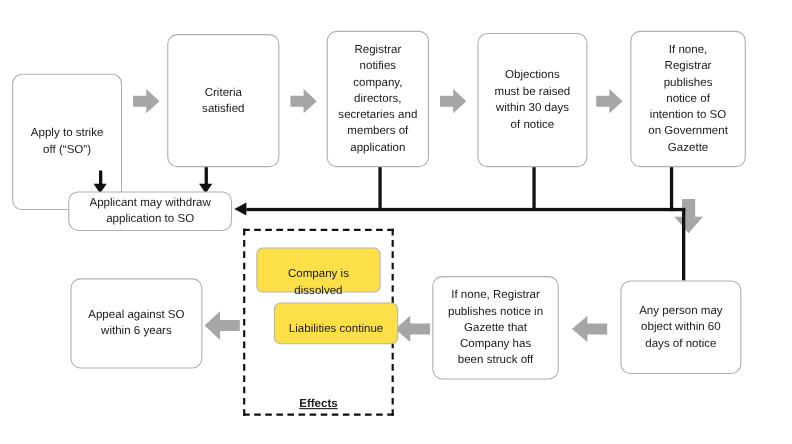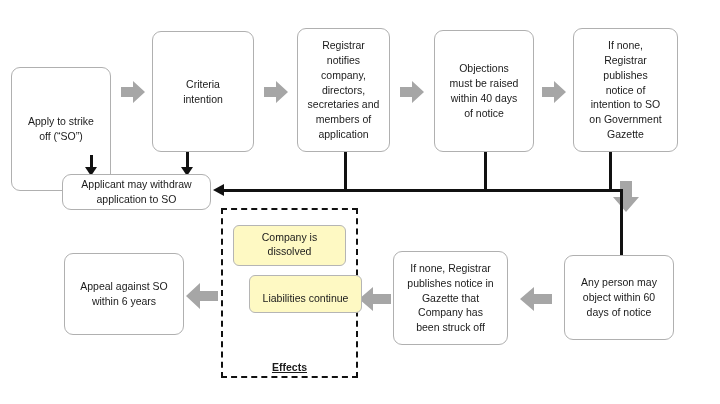--- a/index.html
+++ b/index.html
@@ -34,29 +34,29 @@
   }
   .node-text {
     display: block;
     white-space: pre-line;
   }
   .effect-node {
     position: absolute;
     box-sizing: border-box;
     border: 1px solid #b5b5b5;
     border-radius: 6px;
-    background: #fef9c3;
+    background: #fde047;
     display: flex;
-    align-items: flex-end;
+    align-items: flex-start;
     justify-content: center;
     text-align: center;
     color: #1a1a1a;
     font-size: 10.5px;
     line-height: 1.4;
-    padding: 6px 4px;
+    padding: 16px 4px;
   }
   .dashed-group {
     position: absolute;
     box-sizing: border-box;
     border: 2px dashed #111111;
     background: transparent;
   }
   .group-label {
     position: absolute;
     font-size: 10.5px;
@@ -85,37 +85,37 @@
 
 <div id="canvas">
 
   <div class="node" style="left:11px; top:31px; width:100px; height:124px;margin-top:36px;">
     <span class="node-text">Apply to strike
 off (“SO”)</span>
   </div>
 
   <div class="node" style="left:152px; top:31px; width:102px; height:121px;">
     <span class="node-text">Criteria
-intention</span>
+satisfied</span>
   </div>
 
   <div class="node" style="left:297px; top:28px; width:93px; height:124px;">
     <span class="node-text">Registrar
 notifies
 company,
 directors,
 secretaries and
 members of
 application</span>
   </div>
 
   <div class="node" style="left:434px; top:30px; width:100px; height:122px;">
     <span class="node-text">Objections
 must be raised
-within 40 days
+within 30 days
 of notice</span>
   </div>
 
   <div class="node" style="left:573px; top:28px; width:105px; height:124px;">
     <span class="node-text">If none,
 Registrar
 publishes
 notice of
 intention to SO
 on Government

